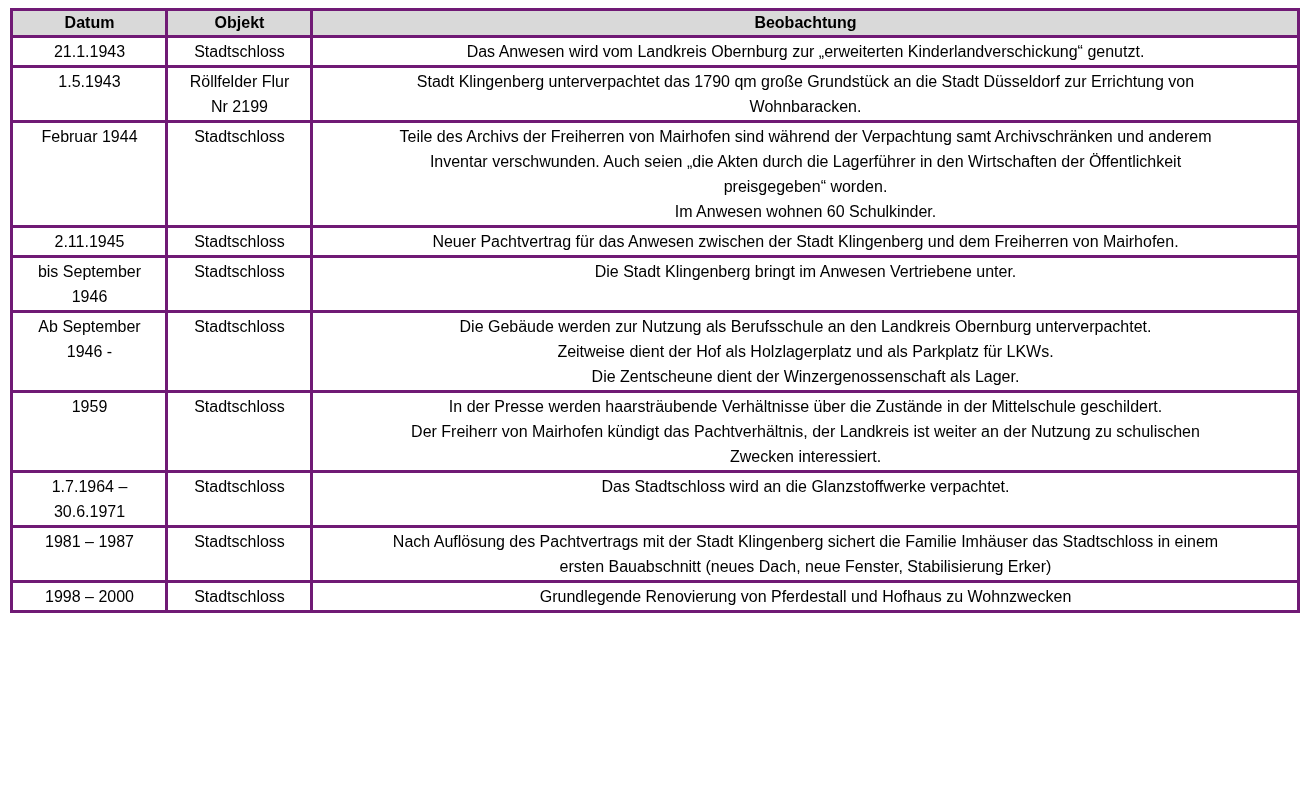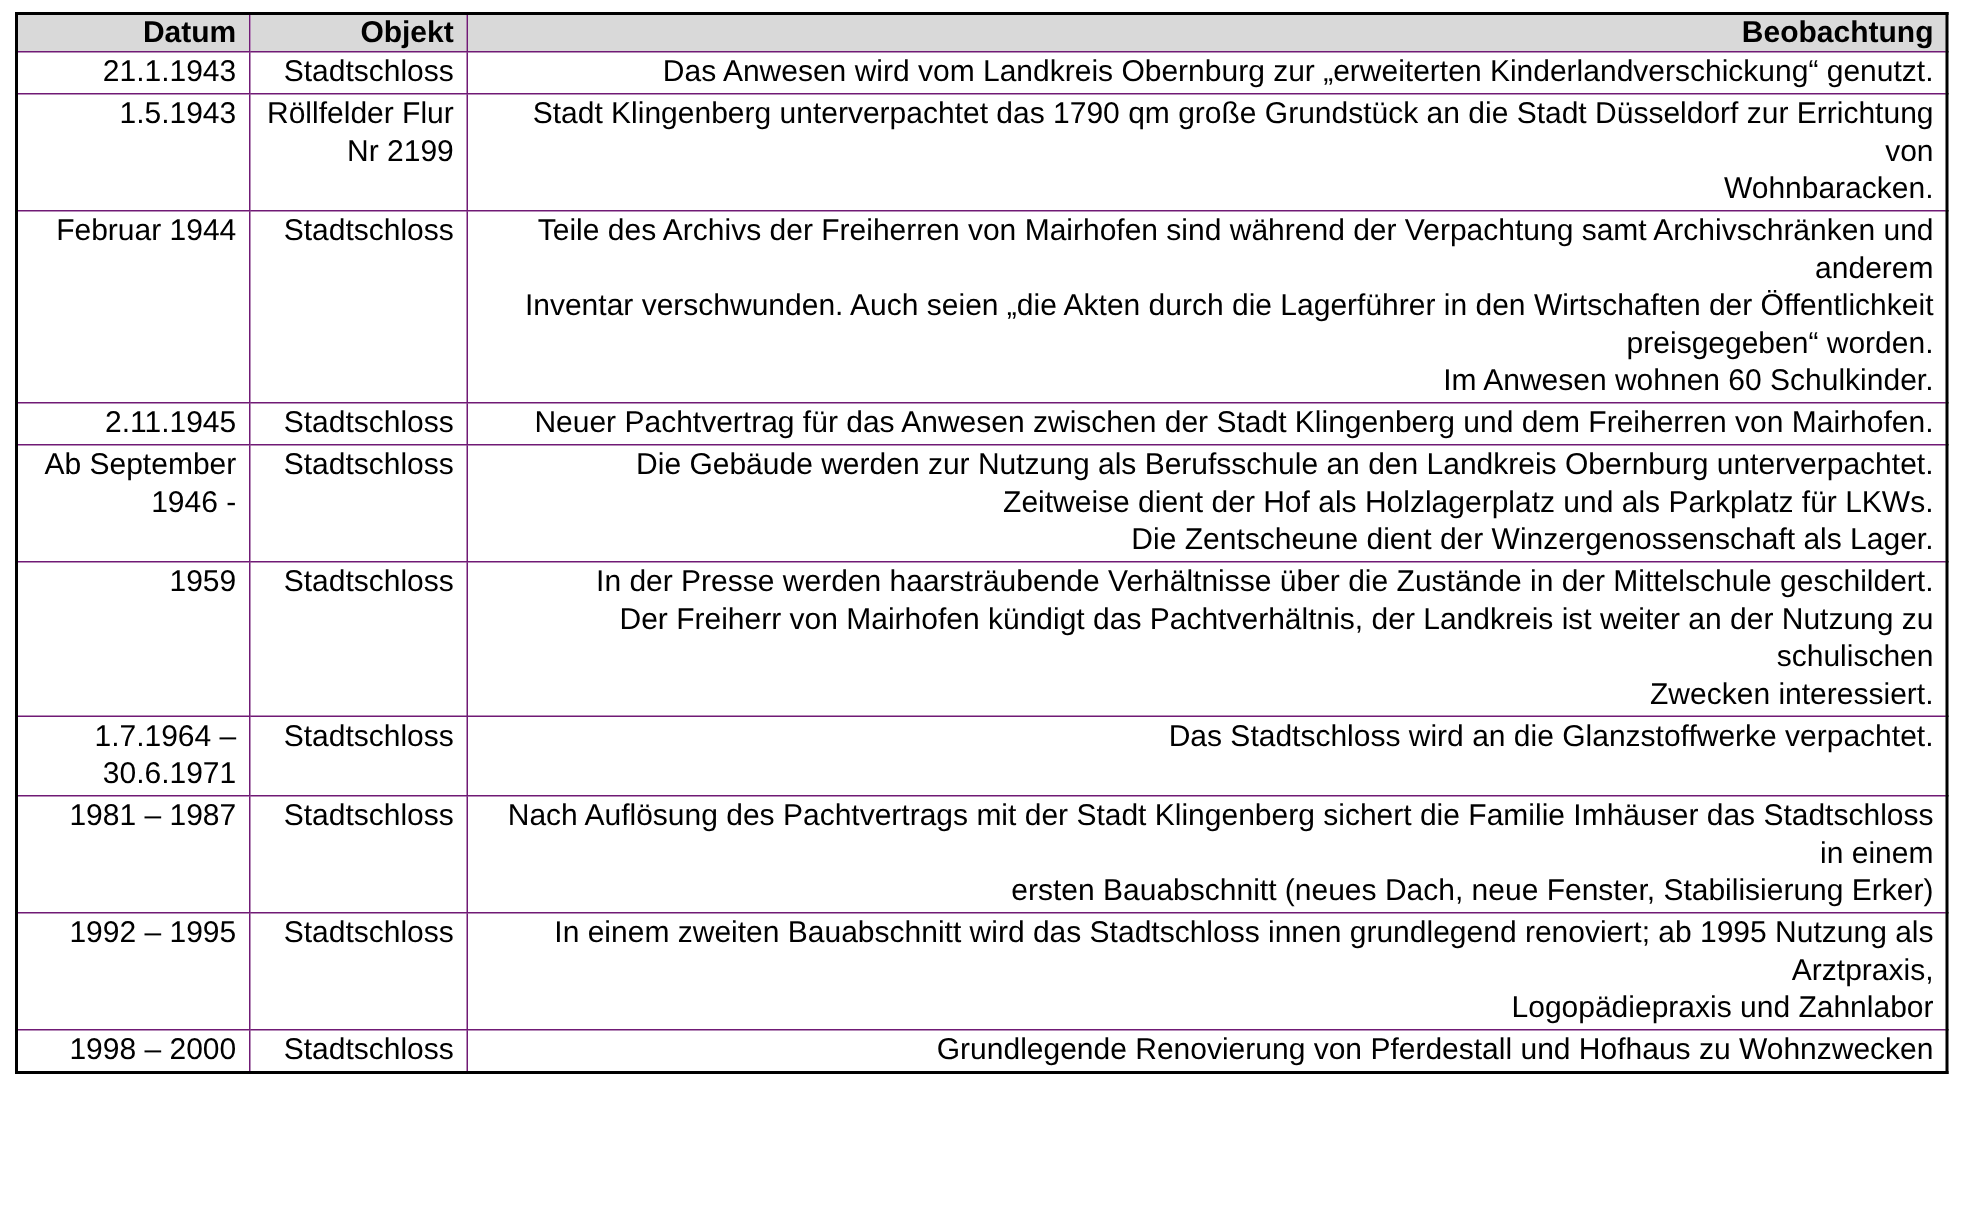--- a/index.html
+++ b/index.html
@@ -22,24 +22,24 @@
     table-layout: fixed;
     width: 1287px;
     border: 2px solid #000000;
     background: #ffffff;
   }
   table.history-table col.col-datum  { width: 155px; }
   table.history-table col.col-objekt { width: 145px; }
   table.history-table col.col-beob   { width: 987px; }
   table.history-table th,
   table.history-table td {
-    border: 1px solid #701a75;
+    border: 3px solid #701a75;
     vertical-align: top;
-    text-align: right;
-    font-size: 20px;
+    text-align: center;
+    font-size: 16px;
     line-height: 25px;
     padding: 1px 8px 1px 9px;
     white-space: pre-wrap;
     overflow: hidden;
   }
   table.history-table thead th {
     background: #d9d9d9;
     font-weight: bold;
     line-height: 22px;
     padding-top: 1px;
@@ -83,20 +83,26 @@
 Inventar verschwunden. Auch seien „die Akten durch die Lagerführer in den Wirtschaften der Öffentlichkeit
 preisgegeben“ worden.
 Im Anwesen wohnen 60 Schulkinder.</td>
         </tr>
         <tr>
           <td>2.11.1945</td>
           <td>Stadtschloss</td>
           <td>Neuer Pachtvertrag für das Anwesen zwischen der Stadt Klingenberg und dem Freiherren von Mairhofen.</td>
         </tr>
         <tr>
+          <td>bis September
+1946</td>
+          <td>Stadtschloss</td>
+          <td>Die Stadt Klingenberg bringt im Anwesen Vertriebene unter.</td>
+        </tr>
+        <tr>
           <td>Ab September
 1946 -</td>
           <td>Stadtschloss</td>
           <td>Die Gebäude werden zur Nutzung als Berufsschule an den Landkreis Obernburg unterverpachtet.
 Zeitweise dient der Hof als Holzlagerplatz und als Parkplatz für LKWs.
 Die Zentscheune dient der Winzergenossenschaft als Lager.</td>
         </tr>
         <tr>
           <td>1959</td>
           <td>Stadtschloss</td>
@@ -110,25 +116,19 @@
           <td>Stadtschloss</td>
           <td>Das Stadtschloss wird an die Glanzstoffwerke verpachtet.</td>
         </tr>
         <tr>
           <td>1981 – 1987</td>
           <td>Stadtschloss</td>
           <td>Nach Auflösung des Pachtvertrags mit der Stadt Klingenberg sichert die Familie Imhäuser das Stadtschloss in einem
 ersten Bauabschnitt (neues Dach, neue Fenster, Stabilisierung Erker)</td>
         </tr>
         <tr>
-          <td>1992 – 1995</td>
-          <td>Stadtschloss</td>
-          <td>In einem zweiten Bauabschnitt wird das Stadtschloss innen grundlegend renoviert; ab 1995 Nutzung als Arztpraxis,
-Logopädiepraxis und Zahnlabor</td>
-        </tr>
-        <tr>
           <td>1998 – 2000</td>
           <td>Stadtschloss</td>
           <td>Grundlegende Renovierung von Pferdestall und Hofhaus zu Wohnzwecken</td>
         </tr>
       </tbody>
   </table>
 </div>
 
 </body></html>

